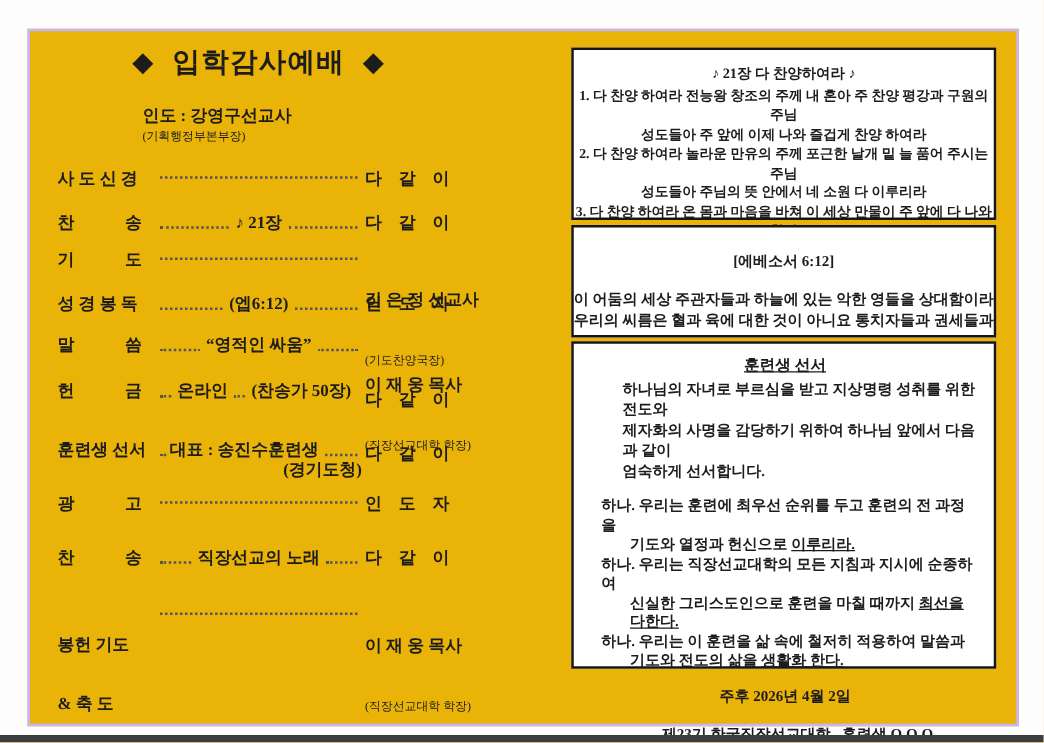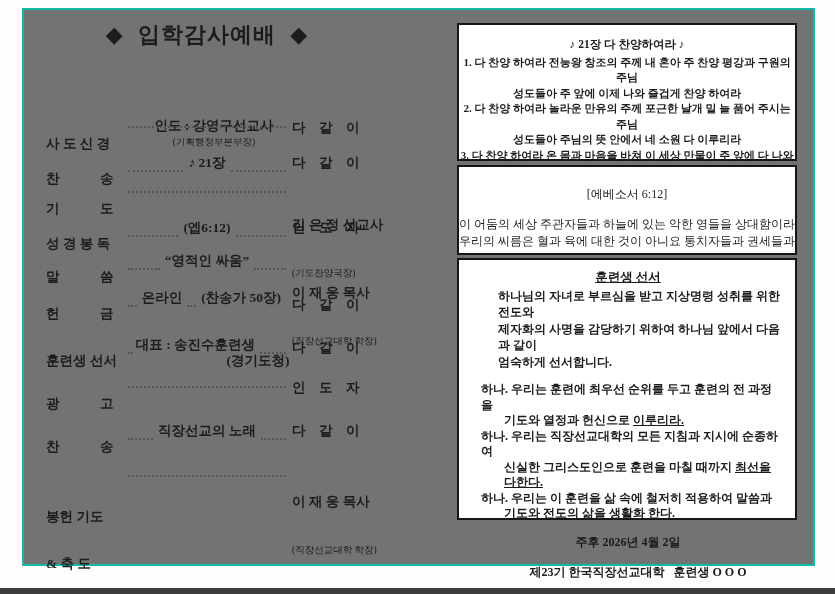--- a/index.html
+++ b/index.html
@@ -1,55 +1,55 @@
 <!DOCTYPE html>
 <html><head>
 <meta charset="utf-8">
 <style>
   * { margin:0; padding:0; box-sizing:border-box; }
   html,body { width:835px; height:594px; background:#fdfdfd; overflow:hidden; }
   body { position:relative; font-family:"Liberation Serif","DejaVu Serif",serif; color:#1c1c1c; }
 
-  .sheet { position:absolute; left:22px; top:8px; width:793px; height:558px;
-           border:2px solid #14b8a6; background:#737373; }
+  .sheet { position:absolute; left:22px; top:23px; width:793px; height:558px;
+           border:2px solid #c4b5fd; background:#eab308; }
   .bottom-bar { position:absolute; left:0; bottom:0; width:835px; height:6px; background:#3d3d3d; }
 
   
   .page-title { position:absolute; top:10px; left:0; width:366px; text-align:center;
                 font-family:"Liberation Sans","DejaVu Sans",sans-serif;
                 font-weight:800; font-size:22px; letter-spacing:1px; white-space:pre; }
-  .conductor { position:absolute; top:59px; left:90px; width:200px; text-align:center;
-               font-size:13.5px; font-weight:600;margin-top:48px; }
+  .conductor { position:absolute; top:59px; left:90px; width:200px; text-align:left;
+               font-size:13.5px; font-weight:600; }
   .conductor .sub { font-size:9.5px; font-weight:400; margin-top:1px; }
 
   .row { position:absolute; left:22px; width:346px; display:flex; align-items:flex-start;
          font-size:13.5px; font-weight:600; }
-  .lbl { width:76px; white-space:pre; flex:0 0 auto;margin-top:16px; }
-  .mid { flex:1; display:flex; align-items:flex-end; padding:0 6px; position:relative; }
+  .lbl { width:76px; white-space:pre; flex:0 0 auto; }
+  .mid { flex:1; display:flex; align-items:center; padding:0 6px; position:relative; }
   .dots { flex:1 1 auto; height:9px; border-bottom:2px dotted #555; }
   .dots.short { flex:0 0 26px; }
   .ctr { white-space:pre; padding:0 5px; }
   .rt { width:100px; flex:0 0 auto; white-space:pre; }
   .rt.nm { }
   .rsub { font-size:9.5px; font-weight:400; margin-top:1px; white-space:pre; }
   .r1{top:109px} .r2{top:144px} .r3{top:174px} .r4{top:209px} .r5{top:242px}
   .r6{top:279px} .r7{top:326px} .r8{top:369px} .r9{top:412px} .r10{top:451px}
   .r6 .rt { margin-top:7px; }
   .r7 .rt { margin-top:3px; }
   .wide2 { position:absolute; left:58px; top:16px; width:312px; text-align:center; white-space:pre; }
   .m2 { position:absolute; left:120px; top:16px; width:184px; text-align:center; white-space:pre; }
   .r10 .lbl div { line-height:15px; }
   .r10 .dots { margin-top:7px; }
 
   
   .rbox { position:absolute; left:433px; width:340px; border:2px solid #161616; background:#fff; }
   .rbox1 { top:13px; height:138px; text-align:center; font-size:11px; font-weight:600;
            line-height:15.5px; padding-top:12px; }
   .hymn-title { margin-bottom:2px; font-size:11.5px; }
-  .rbox2 { top:155px; height:90px; text-align:center; font-size:12px; font-weight:400;
+  .rbox2 { top:155px; height:90px; text-align:center; font-size:12px; font-weight:700;
            line-height:17.5px; padding-top:19px; }
   .scripture-ref { margin-bottom:12px; }
   .rbox3 { top:248px; height:262px; font-size:12px; font-weight:600; line-height:16.5px;
            padding:9px 12px 0 14px; }
   .oath-title { text-align:center; text-decoration:underline; font-size:12.5px; margin-bottom:2px; }
   .oath-intro { padding-left:25px; }
   .oath-items { margin-top:12px; line-height:15.5px; }
   .oath-items .cont { padding-left:31px; }
   .oath-items .item-first { padding-left:8px; }
   .u { text-decoration:underline; }

